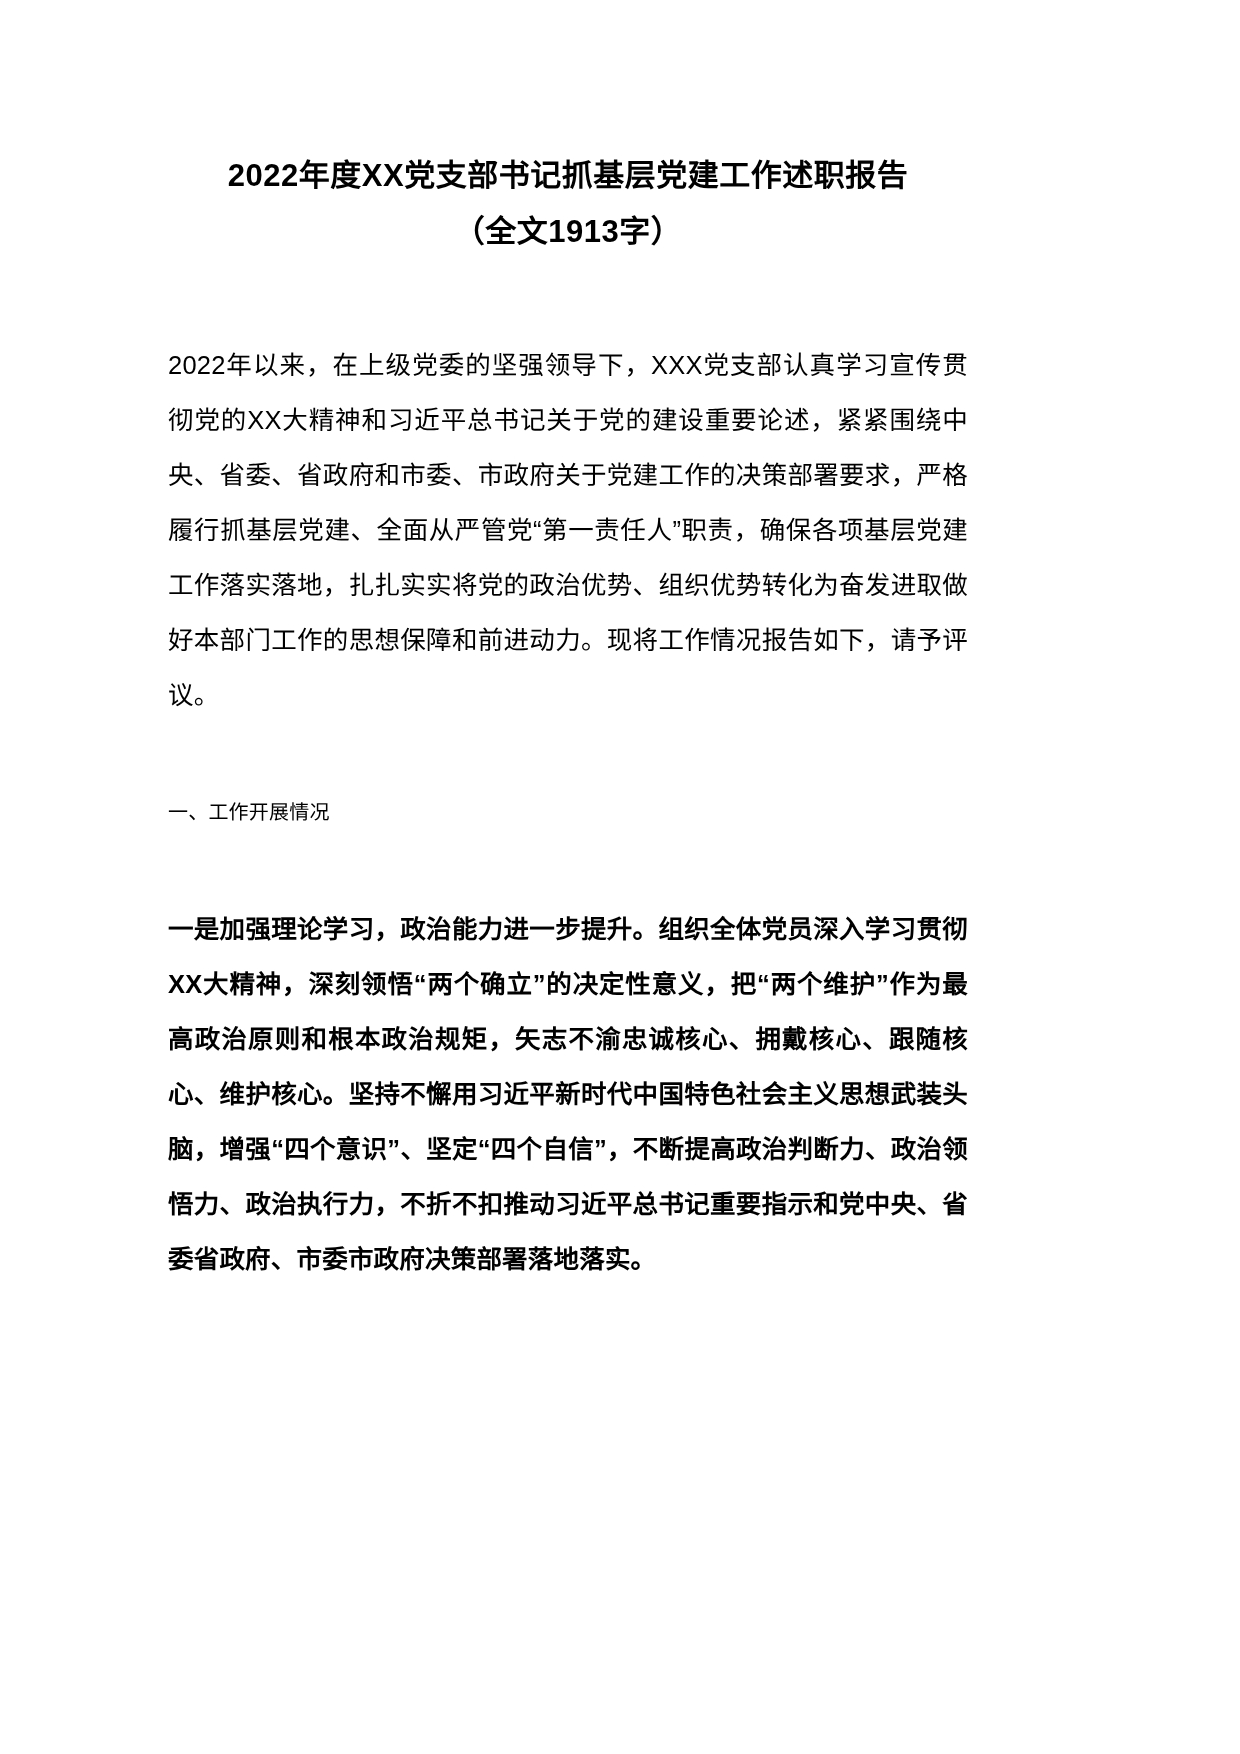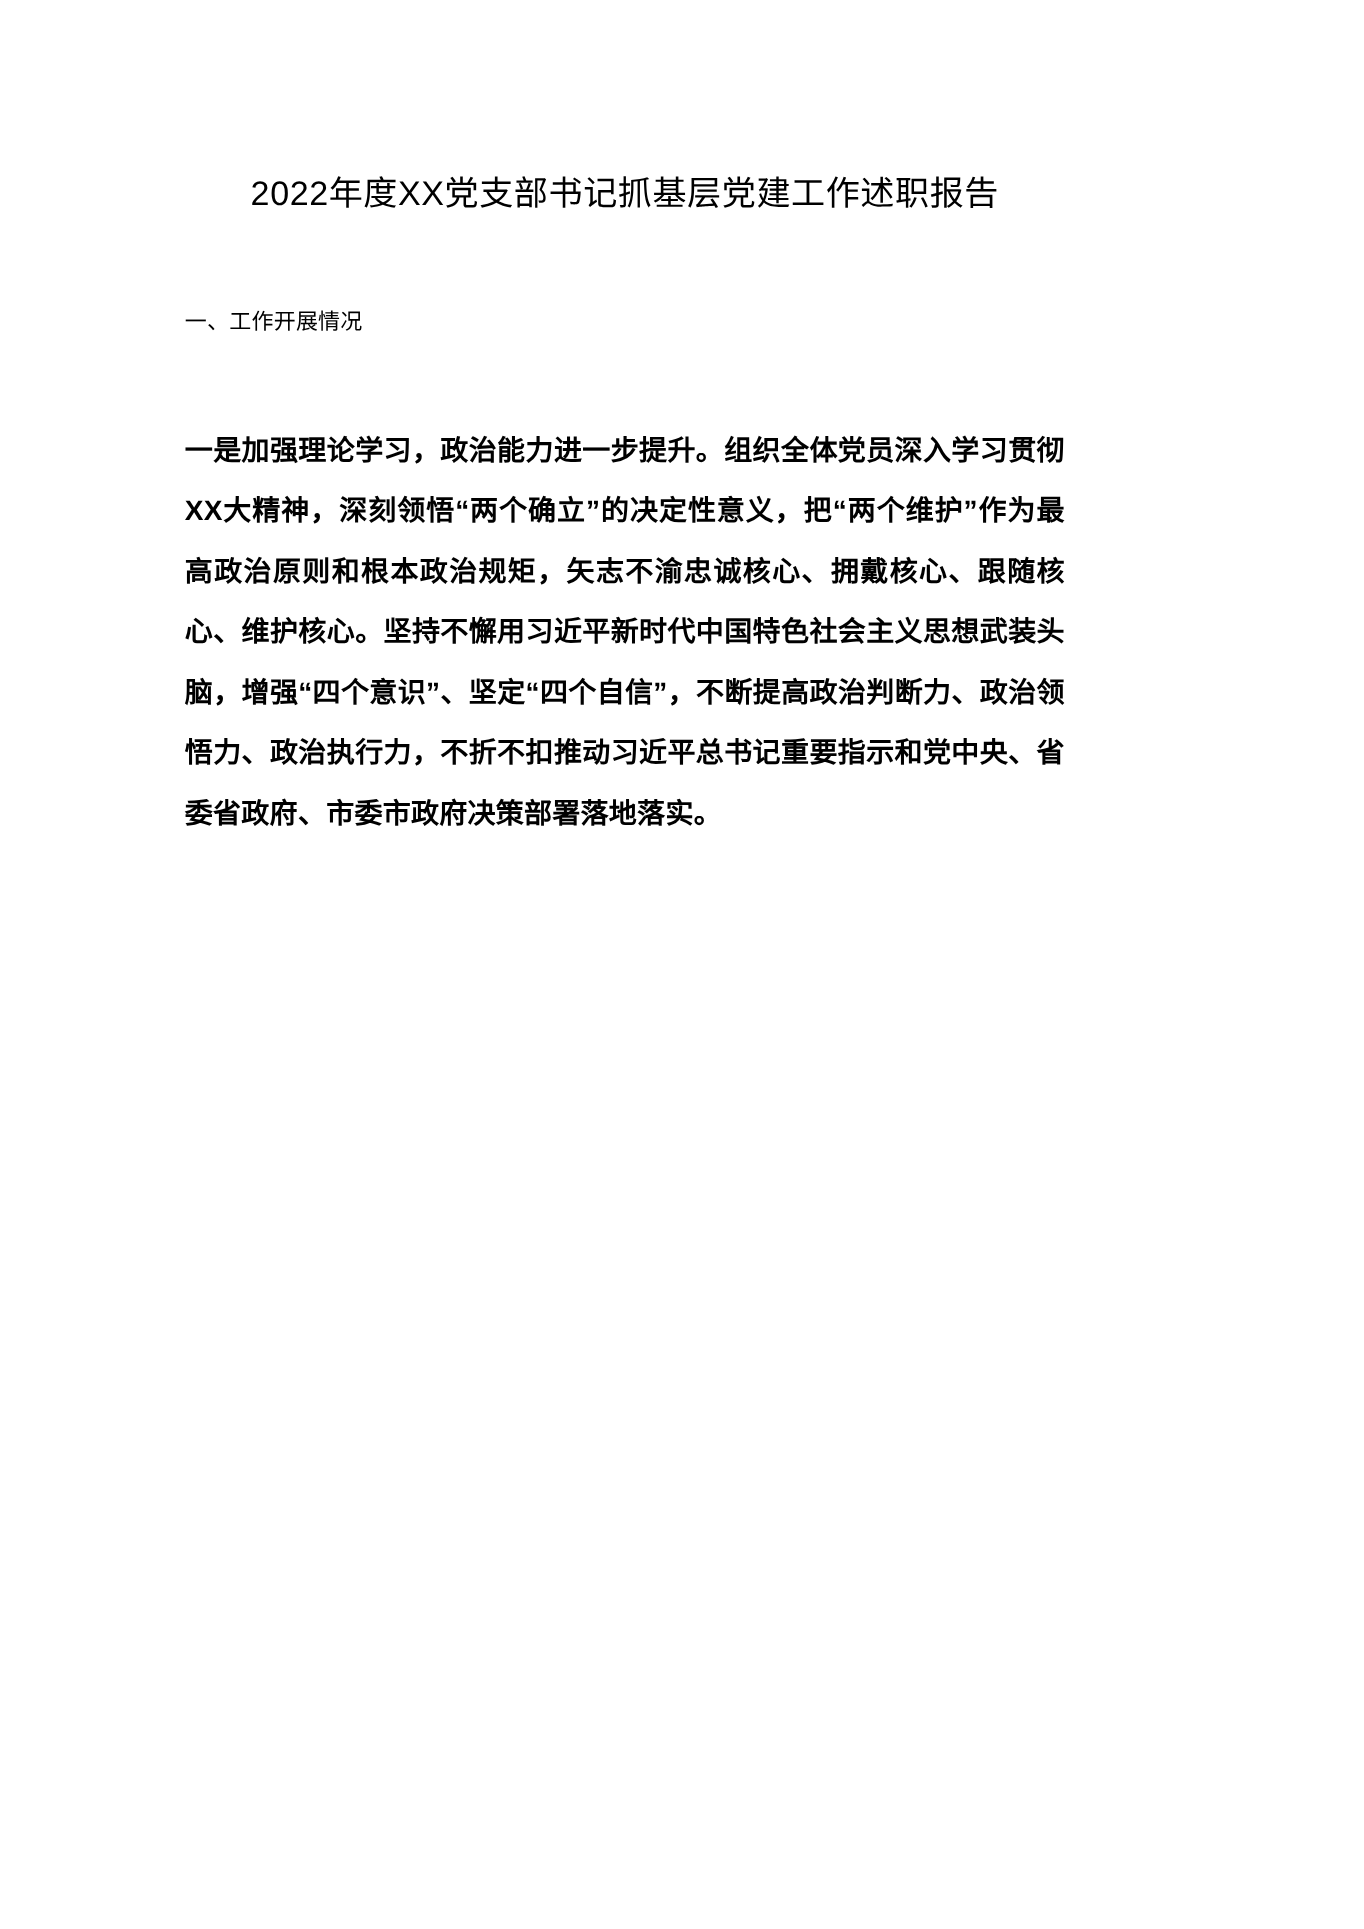--- a/index.html
+++ b/index.html
@@ -24,21 +24,21 @@
     overflow: hidden;
   }
   .content {
     position: absolute;
     left: 168px;
     top: 0;
     width: 800px;
   }
   .doc-title {
     text-align: center;
-    font-weight: normal;
+    font-weight: bold;
     font-size: 31px;
     line-height: 56px;
     letter-spacing: 0.5px;
     margin: 0;
     padding: 0;
   }
   .title-line-1 {
     display: block;
     padding-top: 148px;
   }
@@ -65,21 +65,23 @@
   .para-gap-2 { margin-top: 62px; font-weight: bold; }
 </style>
 </head>
 <body>
 
 <div class="page">
   <div class="content">
 
     <div class="doc-title">
       <span class="title-line-1">2022年度XX党支部书记抓基层党建工作述职报告</span>
+      <span class="title-line-2">（全文1913字）</span>
     </div>
 
+    <p class="body-para para-gap-1">2022年以来，在上级党委的坚强领导下，XXX党支部认真学习宣传贯彻党的XX大精神和习近平总书记关于党的建设重要论述，紧紧围绕中央、省委、省政府和市委、市政府关于党建工作的决策部署要求，严格履行抓基层党建、全面从严管党“第一责任人”职责，确保各项基层党建工作落实落地，扎扎实实将党的政治优势、组织优势转化为奋发进取做好本部门工作的思想保障和前进动力。现将工作情况报告如下，请予评议。</p>
 
     <p class="section-heading">一、工作开展情况</p>
 
     <p class="body-para para-gap-2">一是加强理论学习，政治能力进一步提升。组织全体党员深入学习贯彻XX大精神，深刻领悟“两个确立”的决定性意义，把“两个维护”作为最高政治原则和根本政治规矩，矢志不渝忠诚核心、拥戴核心、跟随核心、维护核心。坚持不懈用习近平新时代中国特色社会主义思想武装头脑，增强“四个意识”、坚定“四个自信”，不断提高政治判断力、政治领悟力、政治执行力，不折不扣推动习近平总书记重要指示和党中央、省委省政府、市委市政府决策部署落地落实。</p>
 
   </div>
 </div>
 
 </body></html>

